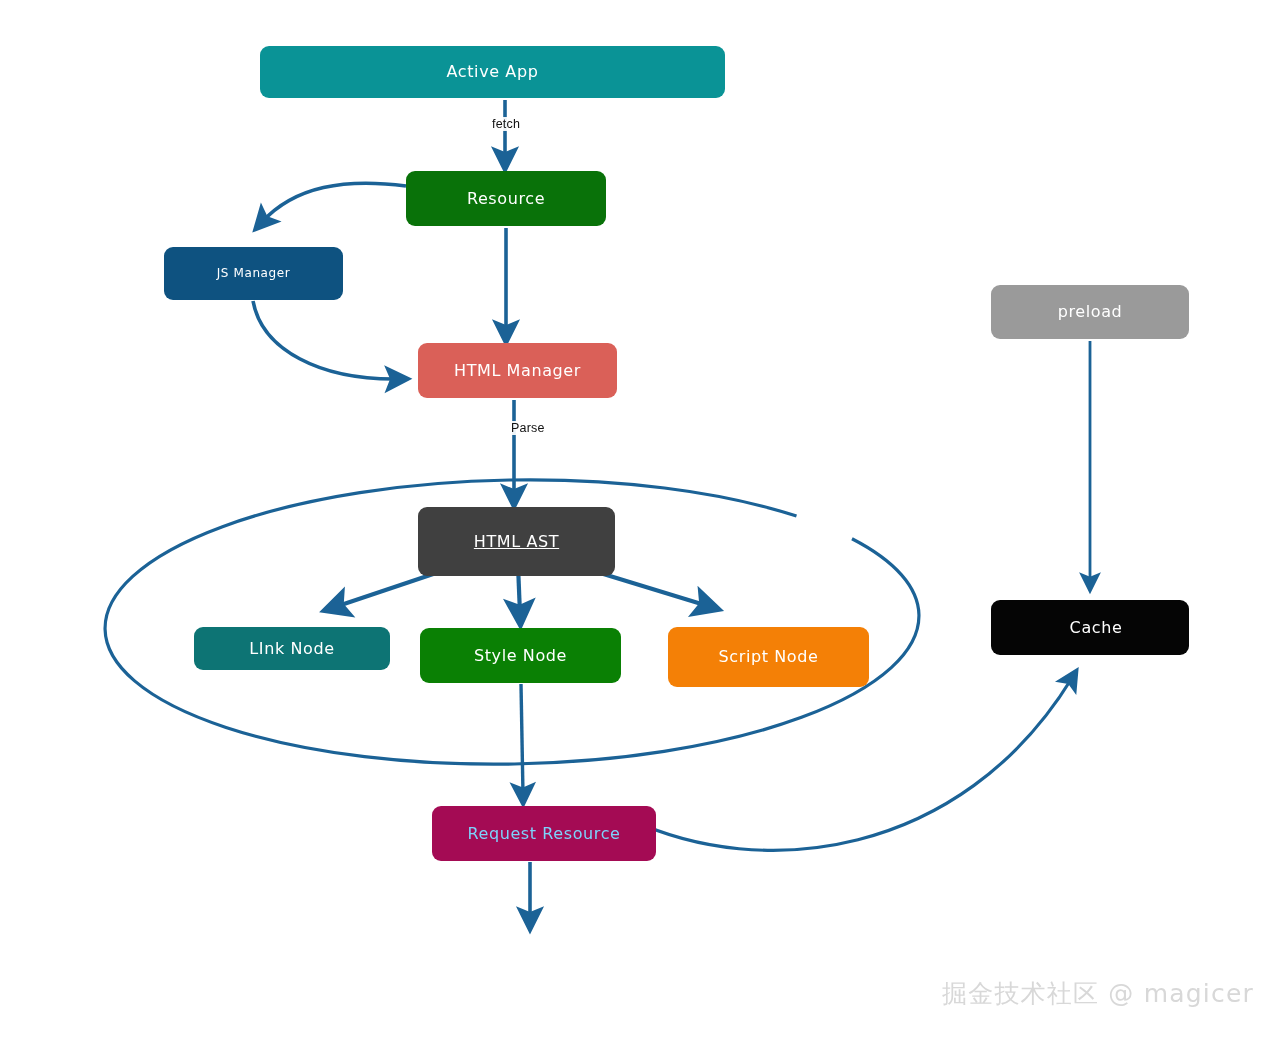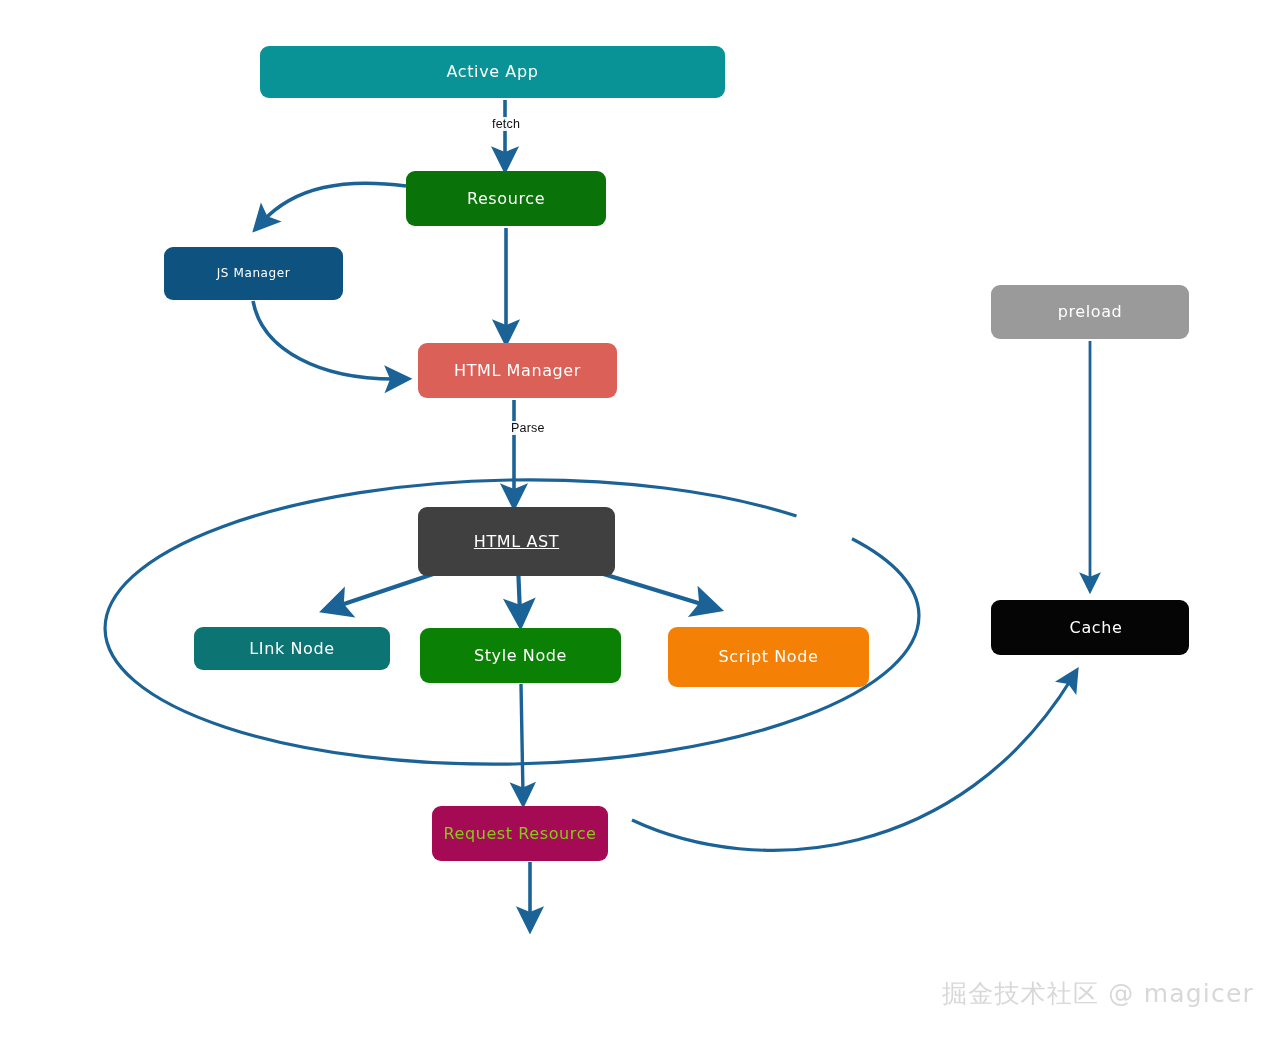--- a/index.html
+++ b/index.html
@@ -121,21 +121,21 @@
     </div>
   <div class="node" style="left: 194px; top: 627px; width: 196px; height: 43px; background: rgb(13, 116, 116); color: rgb(255, 255, 255); font-size: 16px;">
       <span>LInk Node</span>
     </div>
   <div class="node" style="left: 420px; top: 628px; width: 201px; height: 55px; background: rgb(10, 128, 4); color: rgb(255, 255, 255); font-size: 16px;">
       <span>Style Node</span>
     </div>
   <div class="node" style="left: 668px; top: 627px; width: 201px; height: 60px; background: rgb(244, 128, 6); color: rgb(255, 255, 255); font-size: 16px;">
       <span>Script Node</span>
     </div>
-  <div class="node" style="left: 432px; top: 806px; width: 176px; height: 55px; background: rgb(164, 11, 84); color: #84cc16; font-size: 16px;">
+  <div class="node" style="left: 432px; top: 806px; width: 224px; height: 55px; background: rgb(164, 11, 84); color: #7dd3fc; font-size: 16px;">
       <span>Request Resource</span>
     </div>
   <div class="node" style="left: 991px; top: 285px; width: 198px; height: 54px; background: rgb(154, 154, 154); color: rgb(255, 255, 255); font-size: 16px;">
       <span>preload</span>
     </div>
   <div class="node" style="left: 991px; top: 600px; width: 198px; height: 55px; background: rgb(5, 5, 5); color: rgb(255, 255, 255); font-size: 16px; padding-left: 12px;">
       <span>Cache</span>
     </div>
 
   <div class="edge-label" style="left: 490px; top: 117px; color: rgb(17, 17, 17);">fetch</div>

